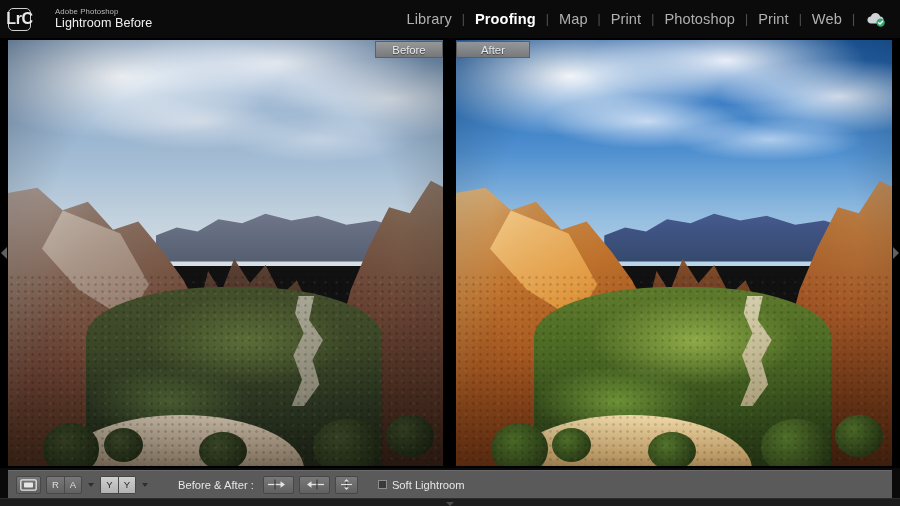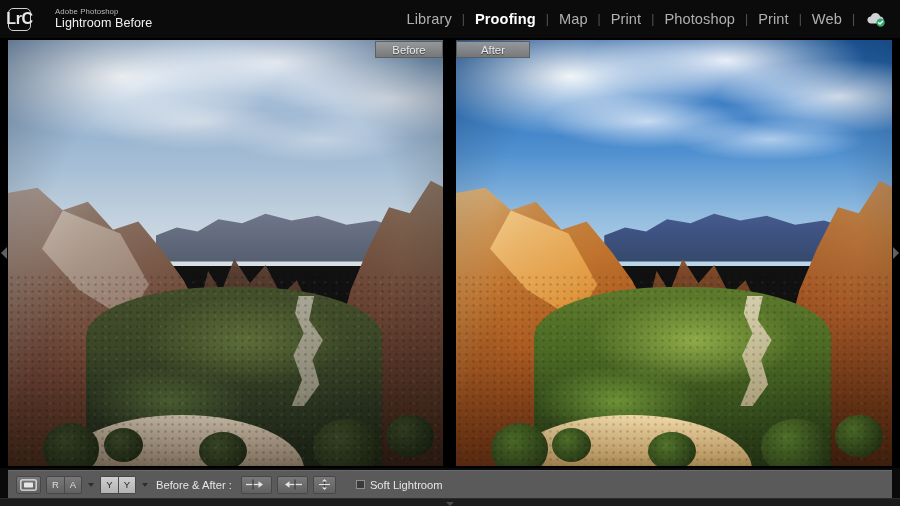--- a/index.html
+++ b/index.html
@@ -243,21 +243,21 @@
     font-size: 9.5px; color: #ddd;
   }
   .seg + .seg { border-left: 1px solid #4a4a4a; }
   .seg.on { background: linear-gradient(#cfcfcf, #b3b3b3); color: #2a2a2a; }
   .caret {
     width: 0; height: 0; margin: 0 1px;
     border-left: 3.5px solid transparent; border-right: 3.5px solid transparent;
     border-top: 4px solid #2e2e2e; cursor: pointer;
   }
   .tb-label {
-    color: #e6e6e6; font-size: 11.2px; margin-left: 2px; margin-right: 4px;
+    color: #e6e6e6; font-size: 11.2px; margin-left: 24px; margin-right: 4px;
     white-space: nowrap;
   }
   .ba-btn { width: 31px; }
   .checkbox {
     width: 9px; height: 9px; background: #3a3a3a;
     border: 1px solid #8e8e8e; cursor: pointer;
   }
   .sp-label { color: #e6e6e6; font-size: 11.2px; }
   .tb-spacer { width: 10px; }
 

